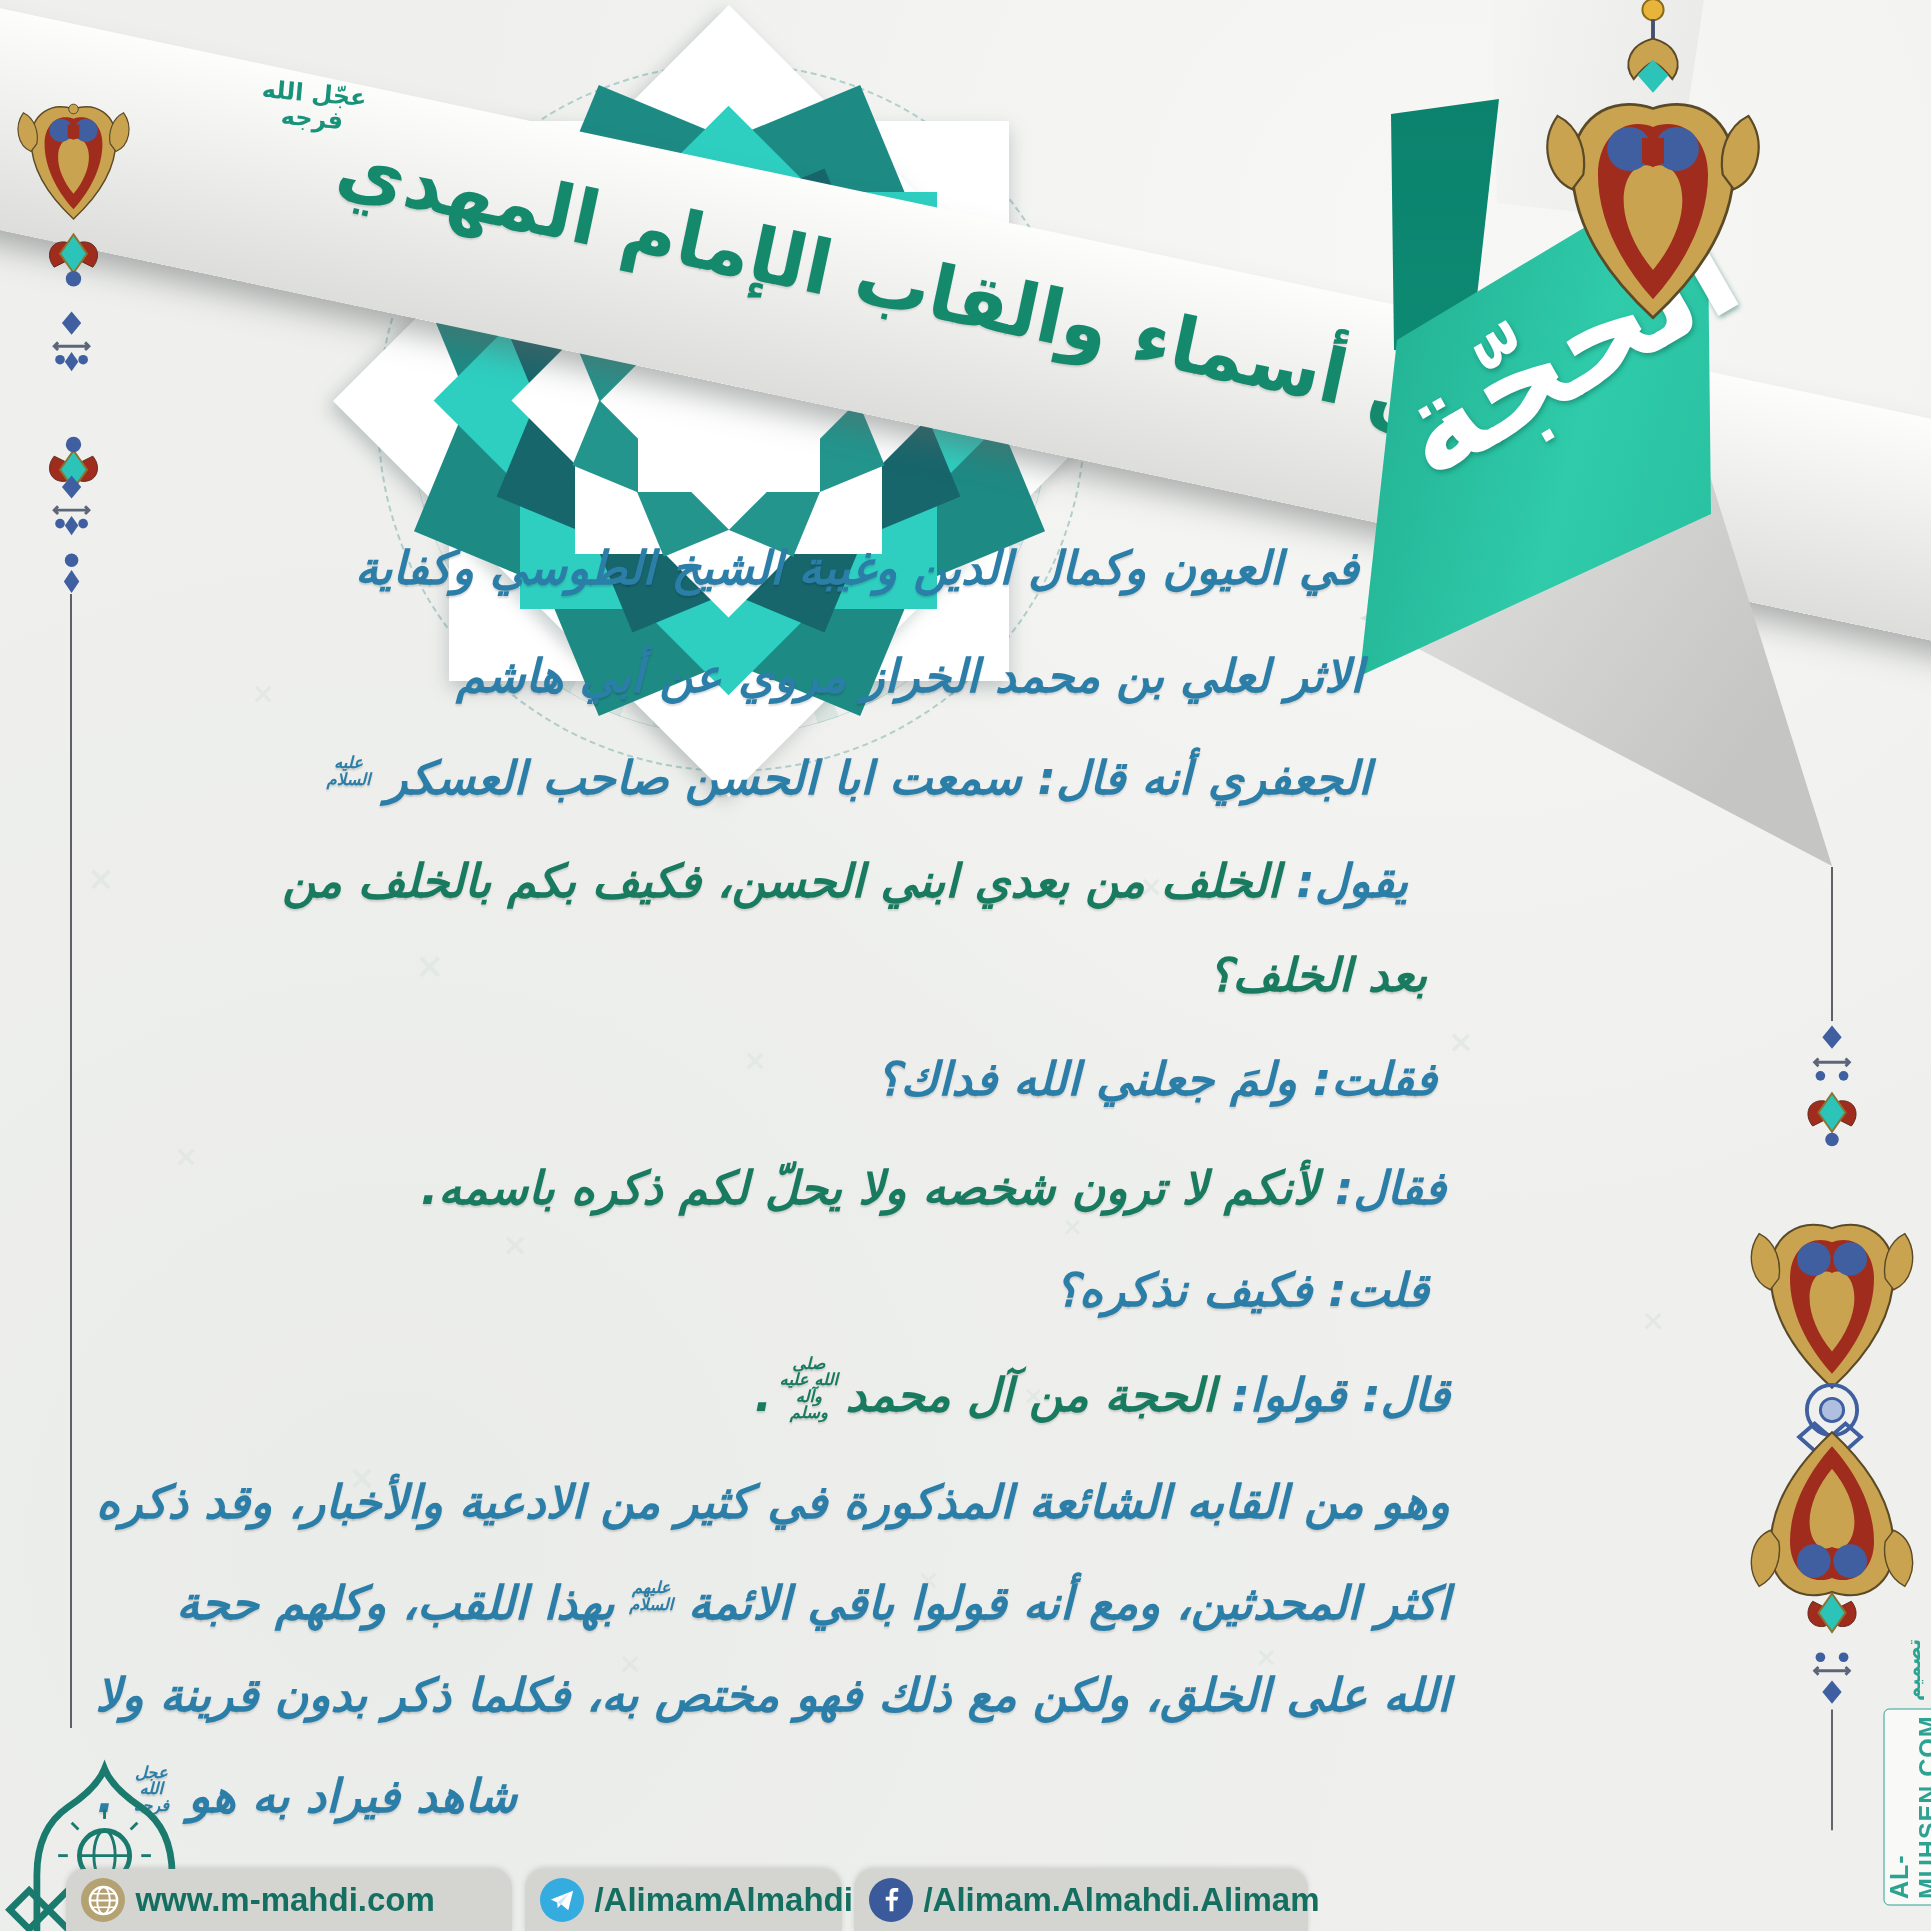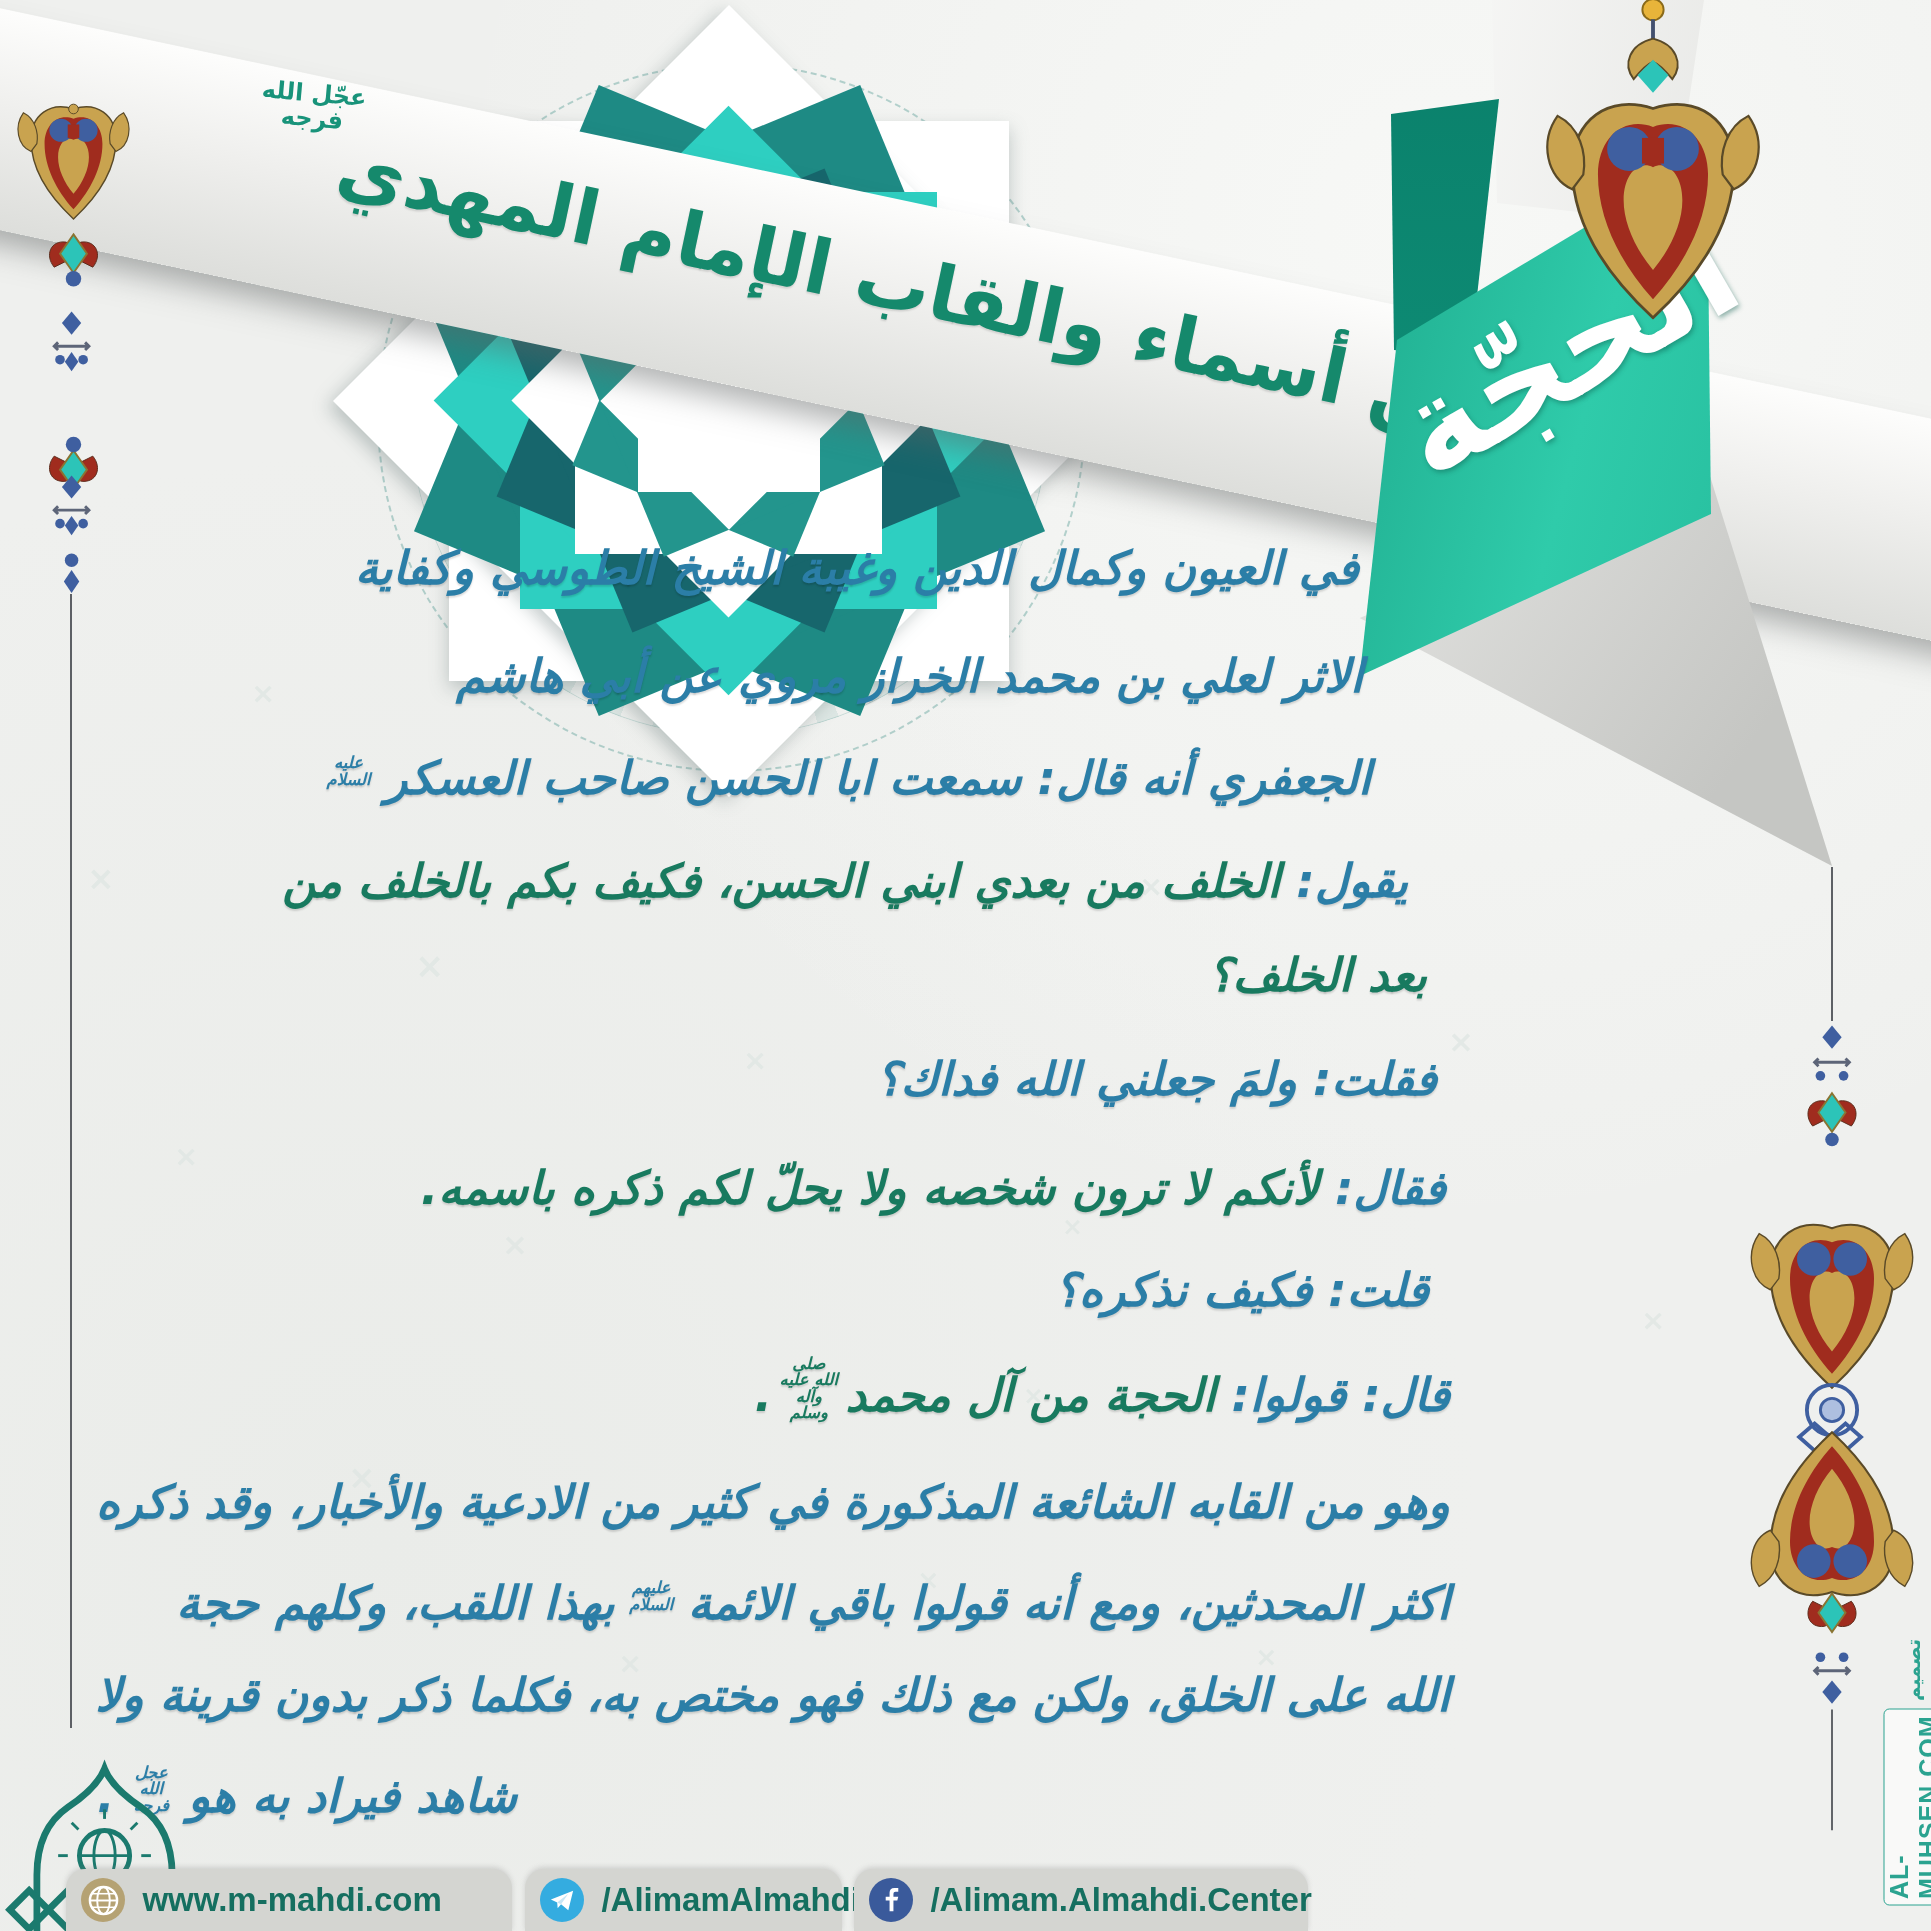--- a/index.html
+++ b/index.html
@@ -51,21 +51,21 @@
   .thinline{position:absolute;width:1.9px;background:#5d6065;z-index:4;}
   
   .line{position:absolute;direction:rtl;white-space:nowrap;font-size:46px;font-weight:bold;
     z-index:7;text-shadow:0 1.9px 1.9px rgba(0,0,0,.14);font-style:italic;}
   .blue{color:#2b7ea7;}
   .green{color:#187a5f;}
   .hon{display:inline-block;font-size:16.4px;line-height:1.0;width:62px;white-space:normal;
     vertical-align:middle;text-align:center;margin:0 5.8px;transform:translateY(-9.7px);}
   
   .pill{position:absolute;bottom:0;height:62px;background:#d4d5d1;border-radius:19.3px 19.3px 0 0;
-    box-shadow:0 -1.9px 5.8px rgba(120,120,120,.25);display:flex;align-items:center;gap:17px;
+    box-shadow:0 -1.9px 5.8px rgba(120,120,120,.25);display:flex;align-items:center;gap:10px;
     padding:0 15.4px;box-sizing:border-box;z-index:8;}
   .pill .ptext{font-family:"Liberation Sans",sans-serif;font-size:33px;font-weight:bold;
     color:#156f60;white-space:nowrap;}
   .icirc{width:44px;height:44px;border-radius:50%;flex:0 0 auto;display:flex;
     align-items:center;justify-content:center;}
   
   #credit{left:1778px;top:1759px;width:270px;height:39px;transform:rotate(-90deg);
     z-index:8;display:flex;align-items:center;gap:7.7px;justify-content:flex-start;}
   #credit .site{font-family:"Liberation Sans",sans-serif;font-weight:bold;font-size:25px;
     color:#2ba390;letter-spacing:1px;border:1.9px solid #2ba390;border-radius:5.8px;padding:0 5.8px;
@@ -295,21 +295,21 @@
         </svg>
     </span>
     <span class="ptext">/AlimamAlmahdi</span>
   </div>
   <div class="pill" style="left:854px;width:454px;">
     <span class="icirc" style="background:#3a5a9b;">
       <svg width="29" height="29" viewBox="0 0 30 30">
           <path d="M17 26 V15 h4 l1-4 h-5 v-3 q0-2 2-2 h3 V2 h-4 q-5 0-5 5 v4 h-4 v4 h4 v11Z" fill="#fff"></path>
         </svg>
     </span>
-    <span class="ptext">/Alimam.Almahdi.Center</span>
+    <span class="ptext">/Alimam.Almahdi.Alimam</span>
   </div>
 
   <div class="abs" id="credit">
     <svg width="25" height="25" viewBox="0 0 26 26" style="transform:rotate(90deg);">
         <path d="M6 24 V10 M10 24 V6 M14 24 V8 M18 24 V11 M6 24 Q13 27 18 24 L22 16" fill="none" stroke="#2ba390" stroke-width="2.4" stroke-linecap="round"></path>
       </svg>
     <span class="site">AL-MUHSEN.COM</span>
     <span class="lbl">تصميم</span>
   </div>
 

